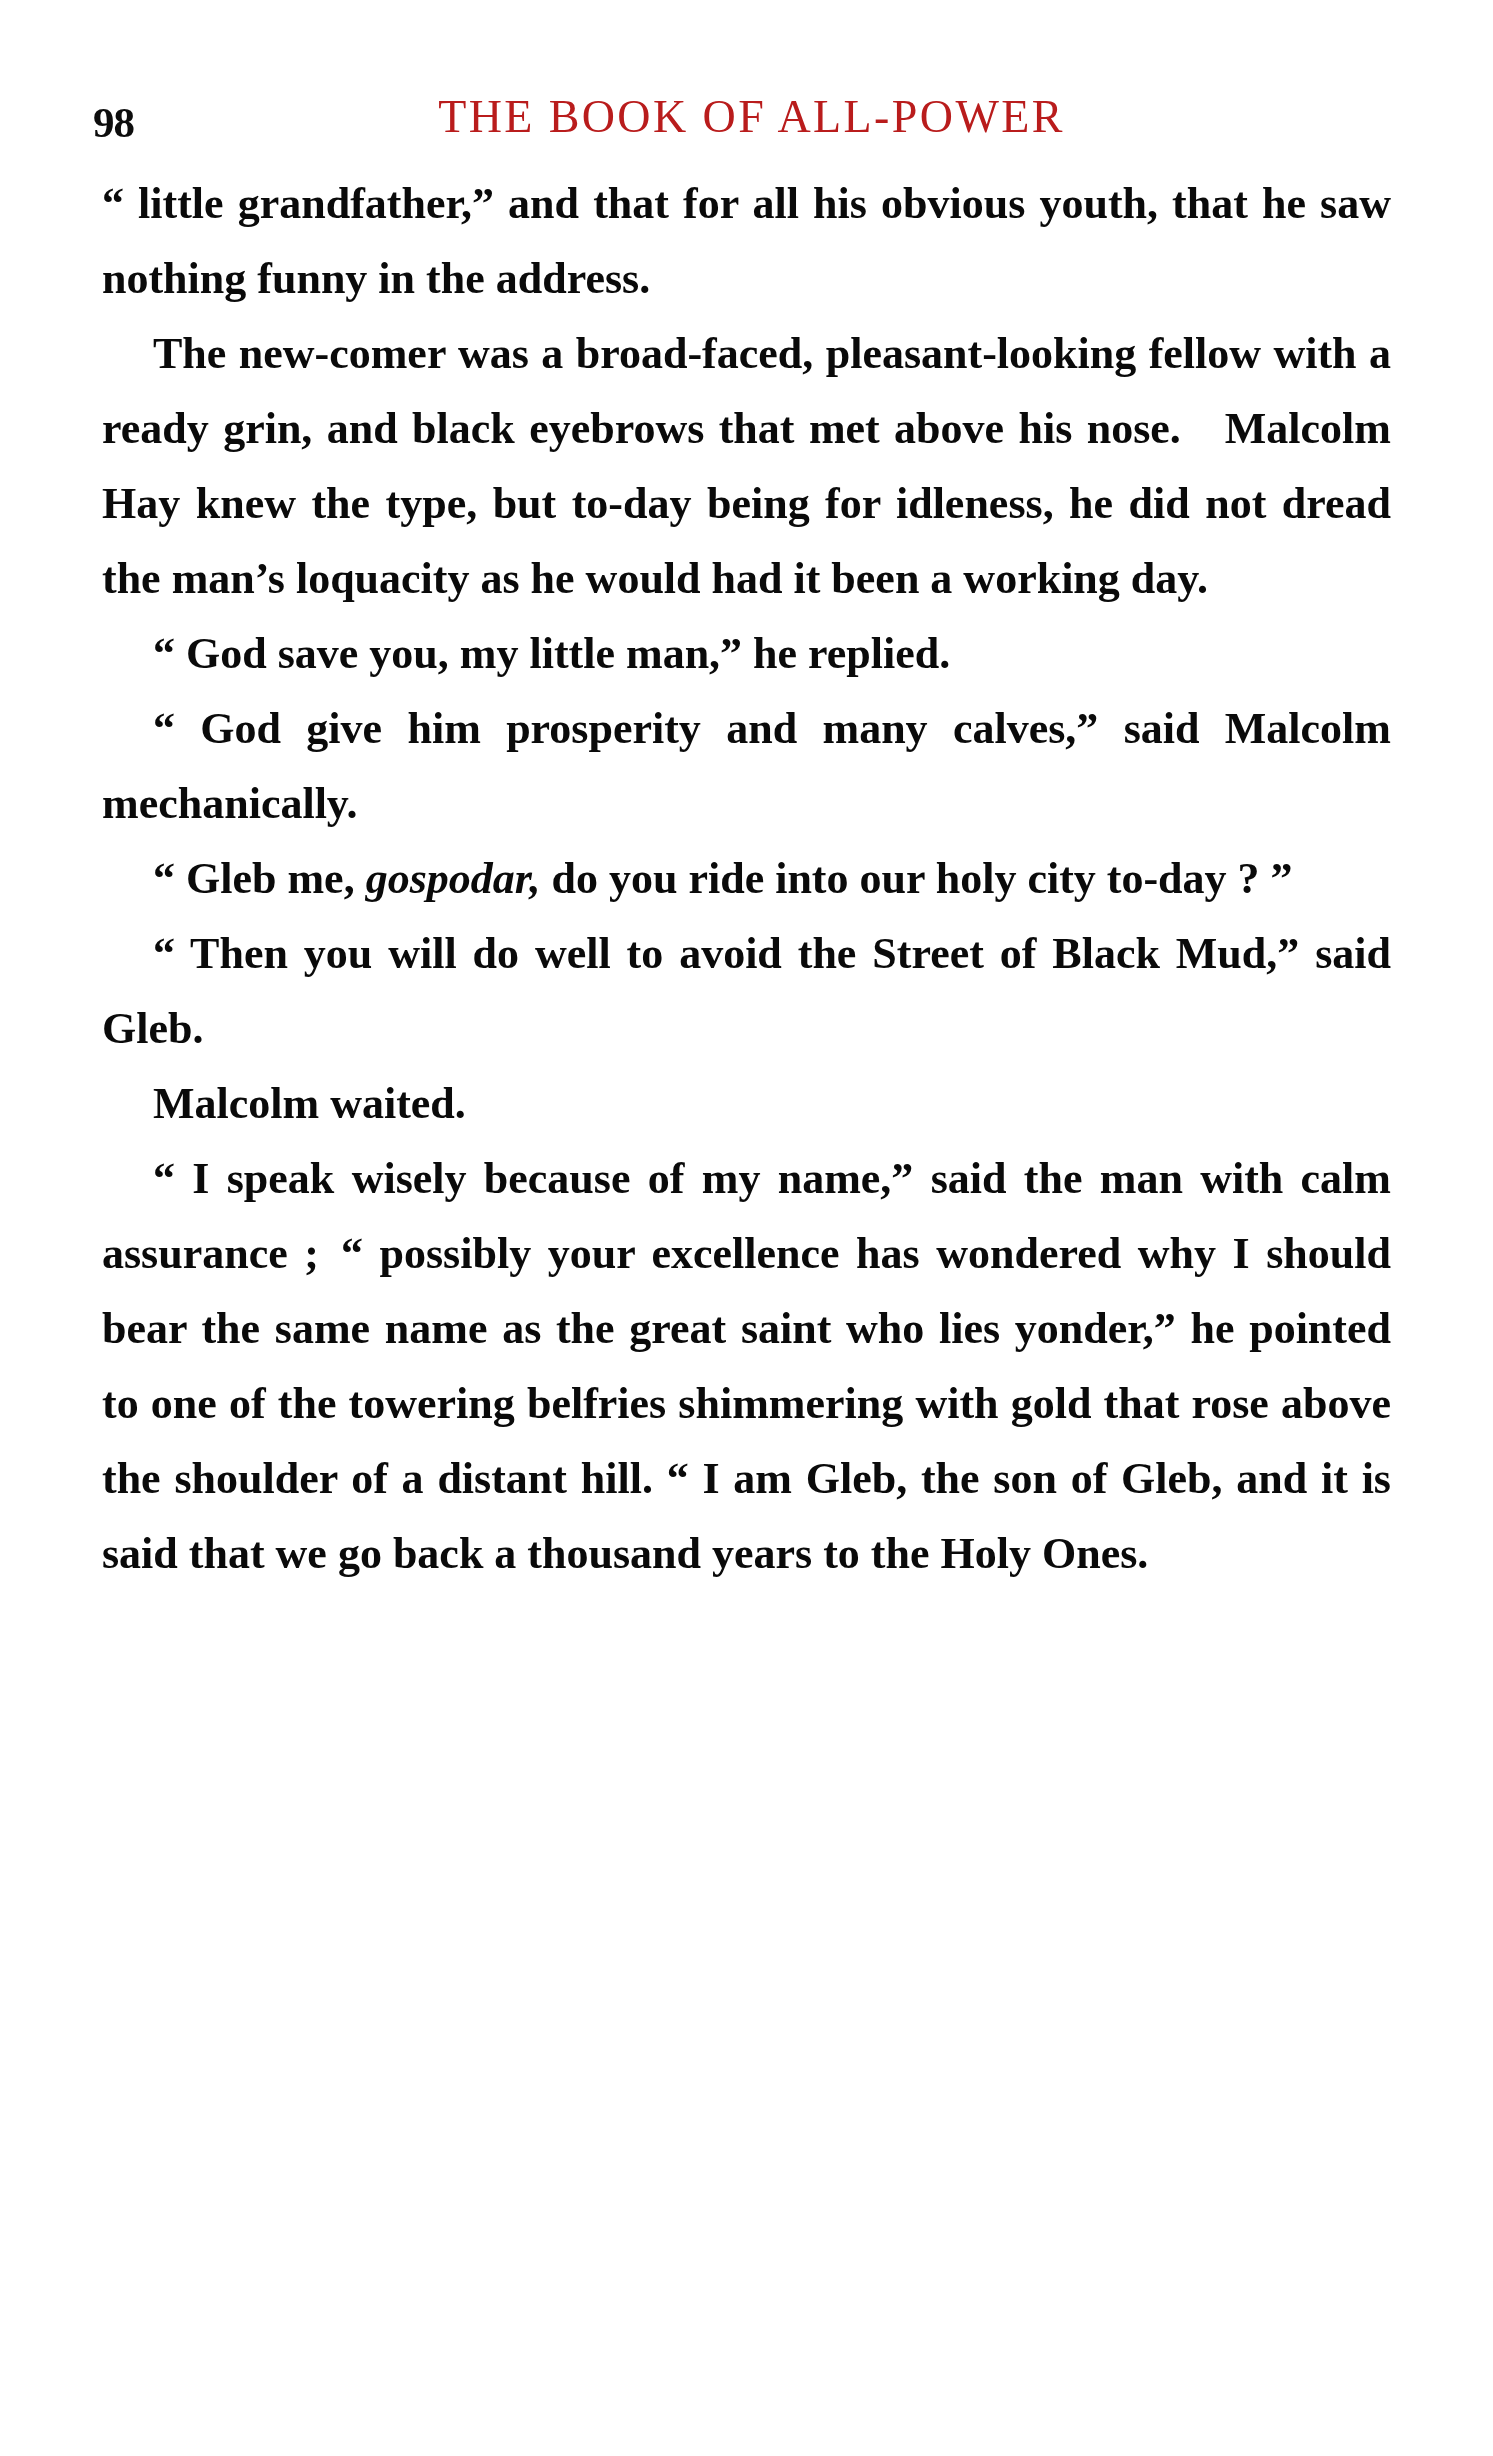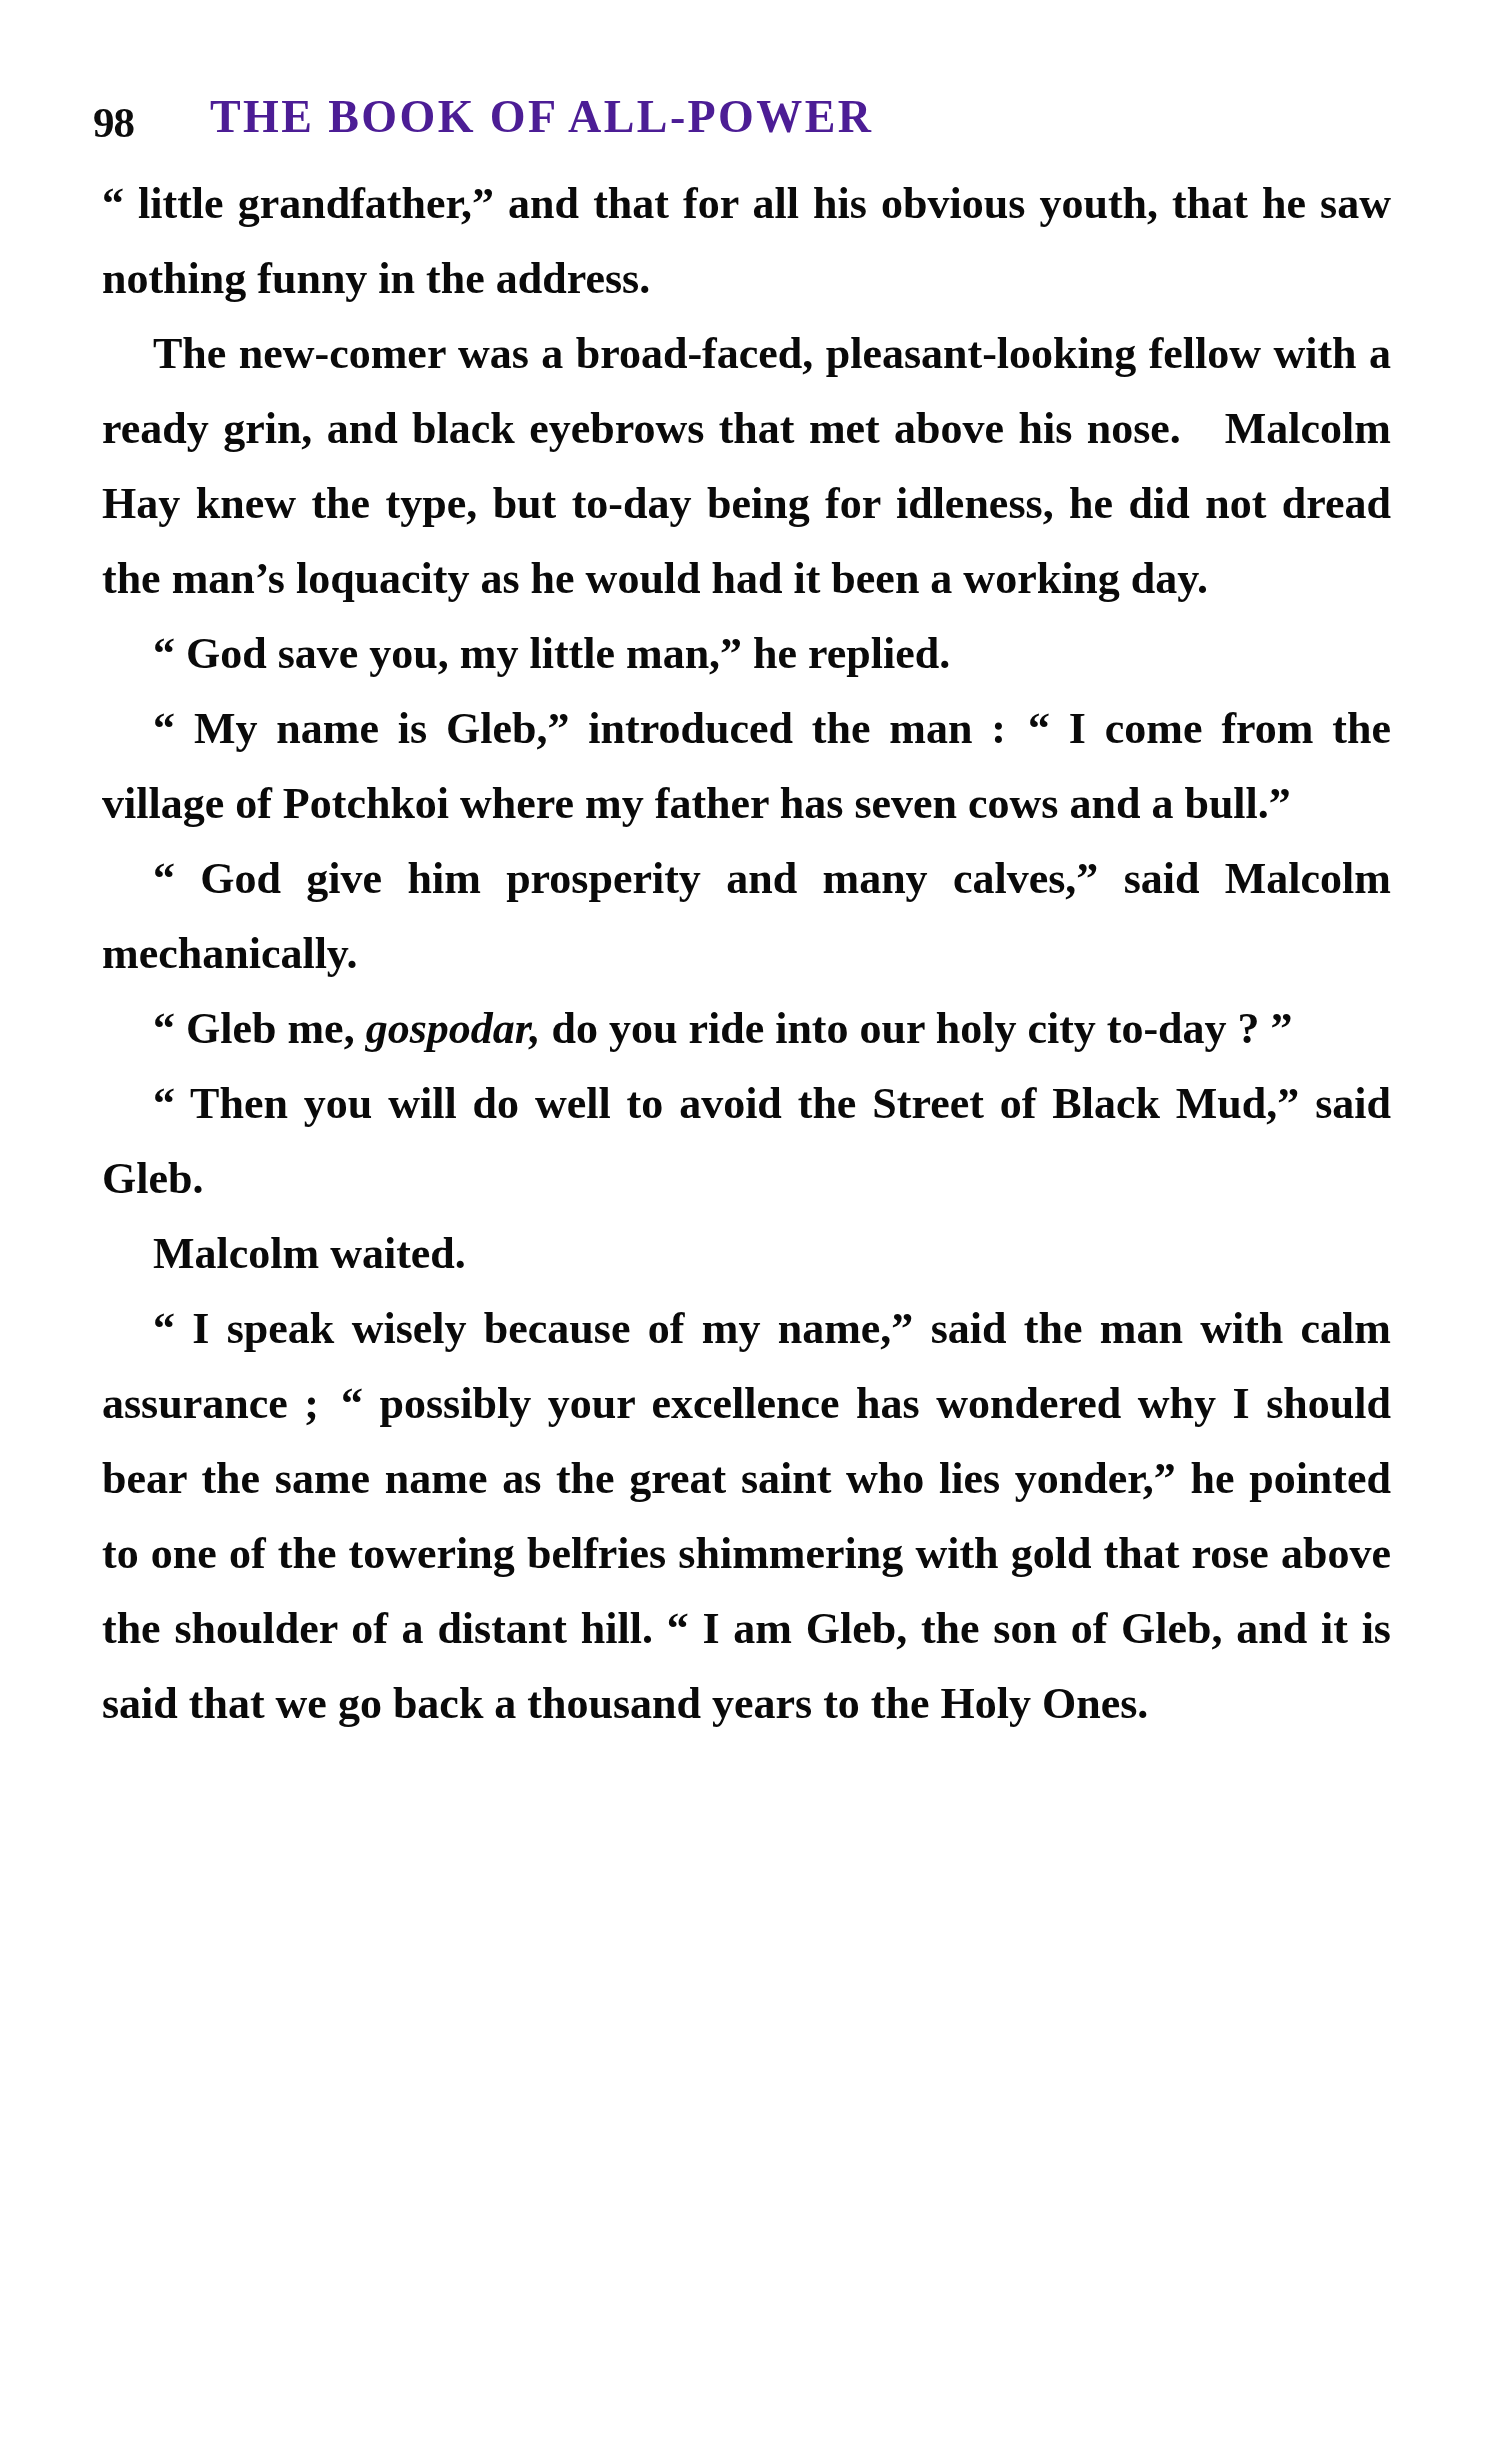--- a/index.html
+++ b/index.html
@@ -36,28 +36,29 @@
     font-size: 43px;
     line-height: 1;
     letter-spacing: -1px;
     color: #0d0d0d;
     padding-top: 33px;
     width: 117px;
     flex: none;
   }
   .running-head {
     flex: 1;
+    text-align: center;
     font-family: "Liberation Serif", serif;
-    font-weight: bold;
+    font-weight: normal;
     font-size: 46px;
     letter-spacing: 2.4px;
     padding-top: 21.5px;
     padding-right: 107px;
     white-space: nowrap;
-    color: #4c1d95;
+    color: #b91c1c;
   }
   .body-text {
     box-sizing: border-box;
     padding: 0 102px 0 102px;
     width: 1493px;
   }
   p.para {
     margin: 0;
     font-family: "Liberation Serif", serif;
     font-size: 44px;
@@ -84,21 +85,20 @@
 
   <div class="header">
     <div class="folio">98</div>
     <div class="running-head">THE BOOK OF ALL-POWER</div>
   </div>
 
   <div class="body-text">
     <p class="para">“ little grandfather,” and that for all his obvious youth, that he saw nothing funny in the address.</p>
     <p class="para indent">The new-comer was a broad-faced, pleasant-looking fellow with a ready grin, and black eyebrows that met above his nose. Malcolm Hay knew the type, but to-day being for idleness, he did not dread the man’s loquacity as he would had it been a working day.</p>
     <p class="para indent">“ God save you, my little man,” he replied.</p>
-    <p class="para indent">“ My name is Gleb,” introduced the man : “ I come from the village of Potchkoi where my father has seven cows and a bull.”</p>
     <p class="para indent">“ God give him prosperity and many calves,” said Malcolm mechanically.</p>
     <p class="para indent">
       <span>“ Gleb me, </span><span class="ital">gospodar,</span><span> do you ride into our holy city to-day ? ”</span>
     </p>
     <p class="para indent">“ Then you will do well to avoid the Street of Black Mud,” said Gleb.</p>
     <p class="para indent">Malcolm waited.</p>
     <p class="para indent">“ I speak wisely because of my name,” said the man with calm assurance ; “ possibly your excellence has wondered why I should bear the same name as the great saint who lies yonder,” he pointed to one of the towering belfries shimmering with gold that rose above the shoulder of a distant hill. “ I am Gleb, the son of Gleb, and it is said that we go back a thousand years to the Holy Ones.</p>
   </div>
 
 </div>

